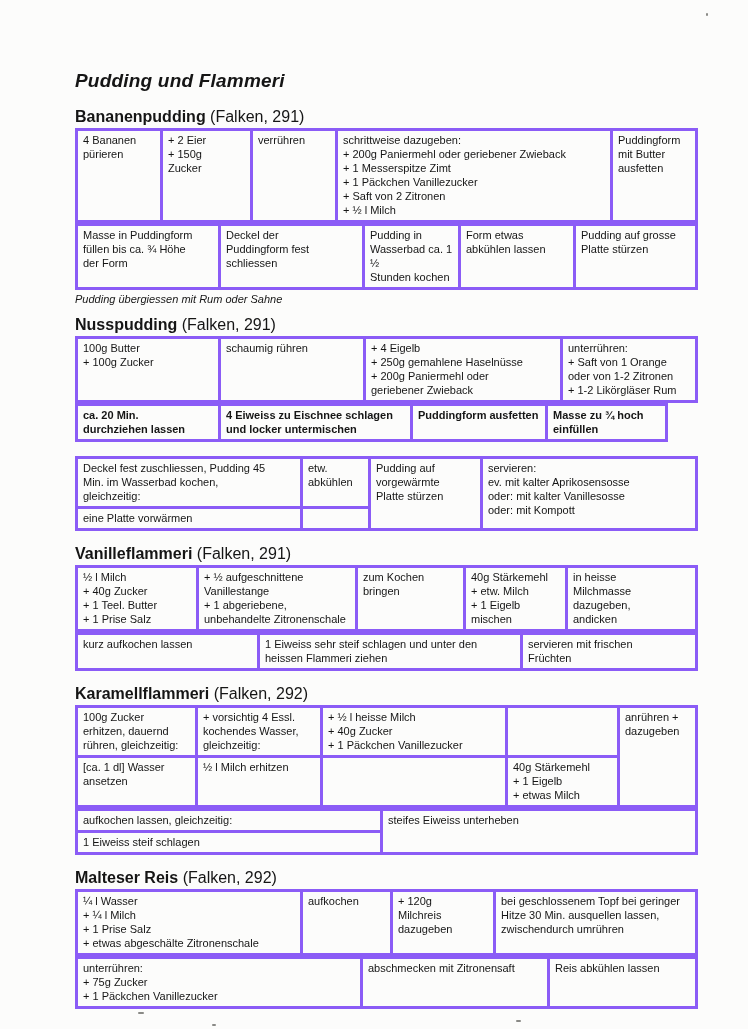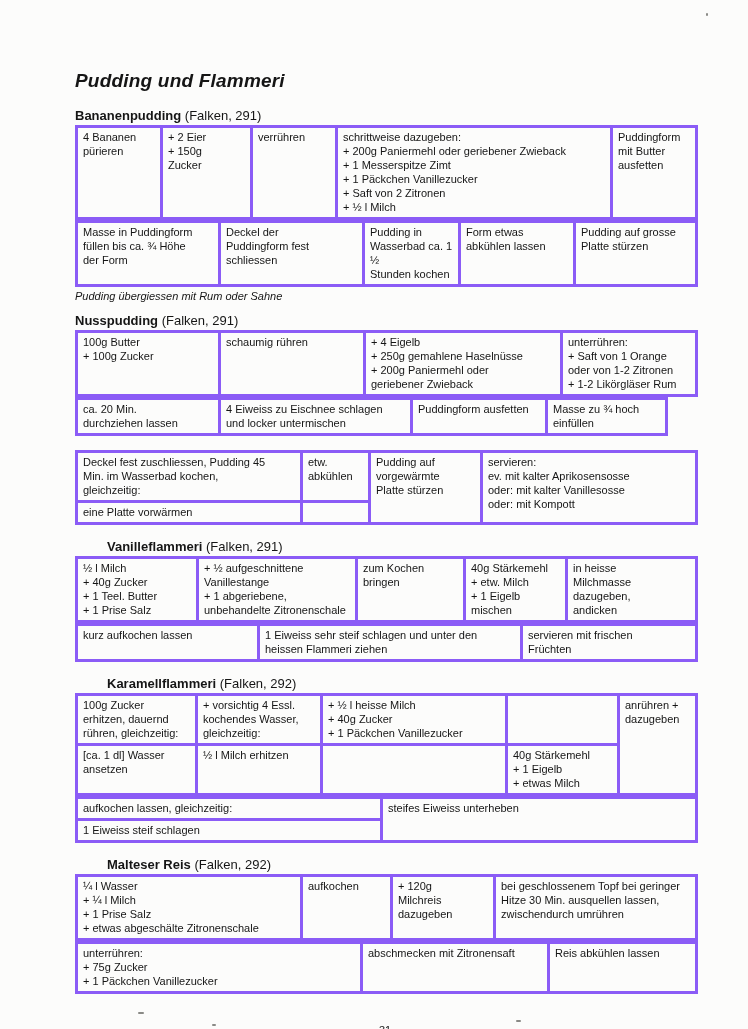--- a/index.html
+++ b/index.html
@@ -17,44 +17,44 @@
     padding:70px 53px 0 75px;
   }
   .doc-title {
     font-size:19px;
     font-weight:bold;
     font-style:italic;
     letter-spacing:0.2px;
     margin:0 0 16px 0;
   }
   .section-heading {
-    font-size:13px;
+    font-size:16px;
     margin:9px 0 2px 0;
   }
   .section-heading .h-name { font-weight:bold; }
   .section-heading .h-src { font-weight:normal; }
   table.rtable {
     border-collapse:collapse;
     table-layout:fixed;
     width:620px;
   }
-  table.rtable.narrow { width:590px; }
+  table.rtable.narrow { width:590px;font-weight:bold; }
   table.rtable td {
     border:3px solid #8b5cf6;
     vertical-align:top;
     font-size:11px;
     line-height:14px;
     padding:2px 5px 3px 5px;
     white-space:pre-line;
     overflow:hidden;
   }
   .mt2  { margin-top:2px; }
   .mt10 { }
   .mt12 { }
-  .mt14 { margin-top:14px;padding-left:32px; }
+  .mt14 { margin-top:14px; }
   .note {
     font-size:11px;
     line-height:15px;
     margin:2px 0 0 0;
     white-space:pre-line;
     font-style:italic;
   }
   .page-number {
     width:620px;
     text-align:center;

